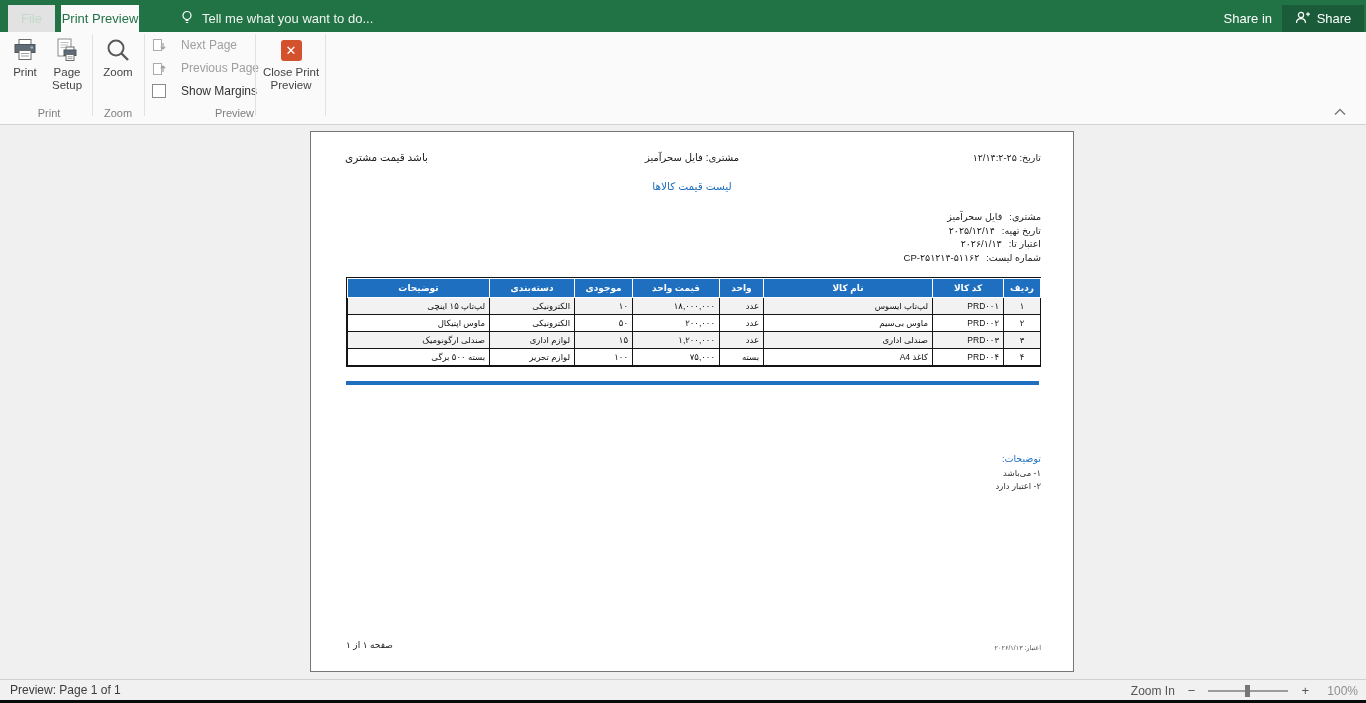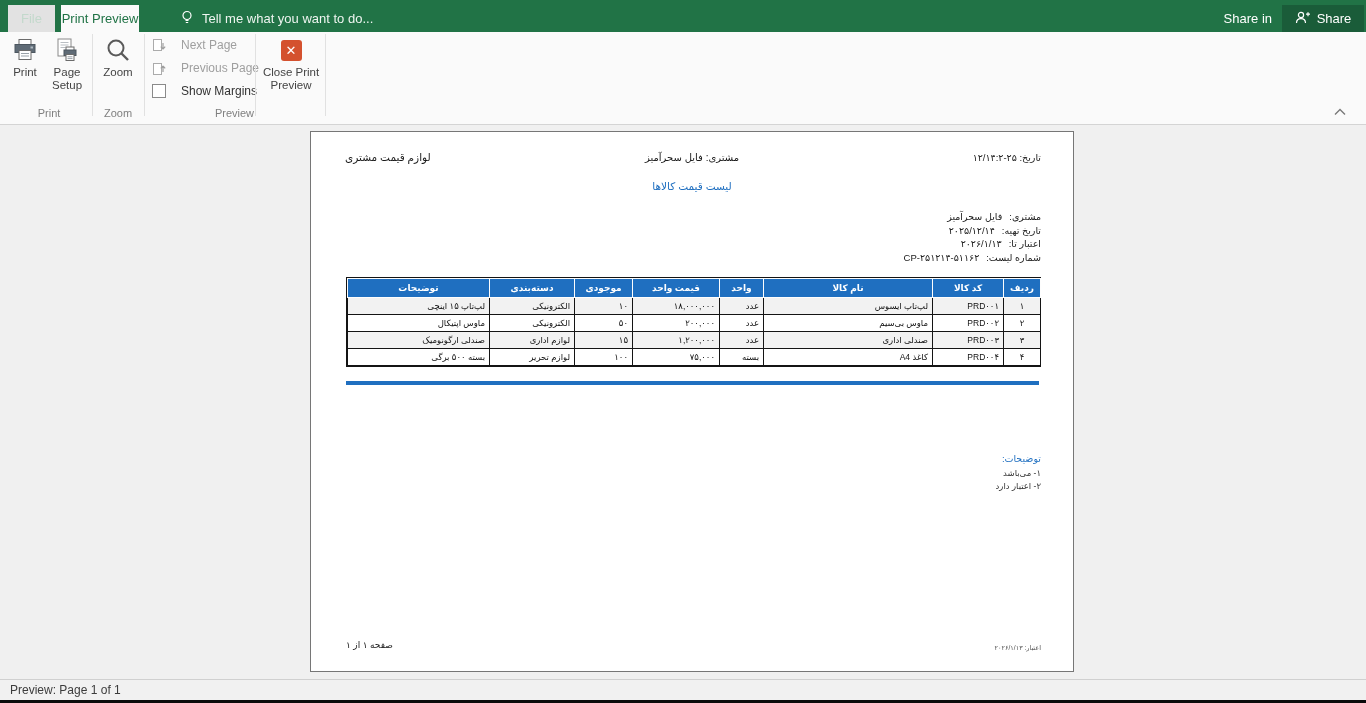--- a/index.html
+++ b/index.html
@@ -182,21 +182,21 @@
     <div class="collapse">
       <svg width="12" height="8" viewBox="0 0 12 8">
           <polyline points="1,6.5 6,1.5 11,6.5" fill="none" stroke="#787878" stroke-width="1.4"></polyline>
         </svg>
     </div>
   </div>
 
   <div class="canvas">
     <div class="page">
 
-      <div class="ph-left">لوازم قیمت مشتری</div>
+      <div class="ph-left">باشد قیمت مشتری</div>
       <div class="ph-center">مشتری: فایل سحرآمیز</div>
       <div class="ph-right">
         <span>تاریخ:</span>
         <span class="ltr">۱۲/۱۴:۲-۲۵</span>
       </div>
 
       <div class="ptitle">لیست قیمت کالاها</div>
 
       <div class="pinfo">
         <div><span>مشتری:</span><span class="val ltr">فایل سحرآمیز</span></div>
@@ -281,16 +281,26 @@
         <div class="nitem">۲- اعتبار دارد</div>
       </div>
 
       <div class="pf-left">صفحه ۱ از ۱</div>
       <div class="pf-right">اعتبار: ۲۰۲۶/۱/۱۳</div>
     </div>
   </div>
 
   <div class="statusbar">
     <div class="sbleft">Preview: Page 1 of 1</div>
+    <div class="sbzoom">
+      <span class="zlabel">Zoom In</span>
+      <span class="zbtn">−</span>
+      <span class="ztrack">
+        <span class="ztick"></span>
+        <span class="zthumb"></span>
+      </span>
+      <span class="zbtn">+</span>
+      <span class="zpercent">100%</span>
+    </div>
   </div>
   <div class="bottomstrip"></div>
 
 </div>
 
 </body></html>

